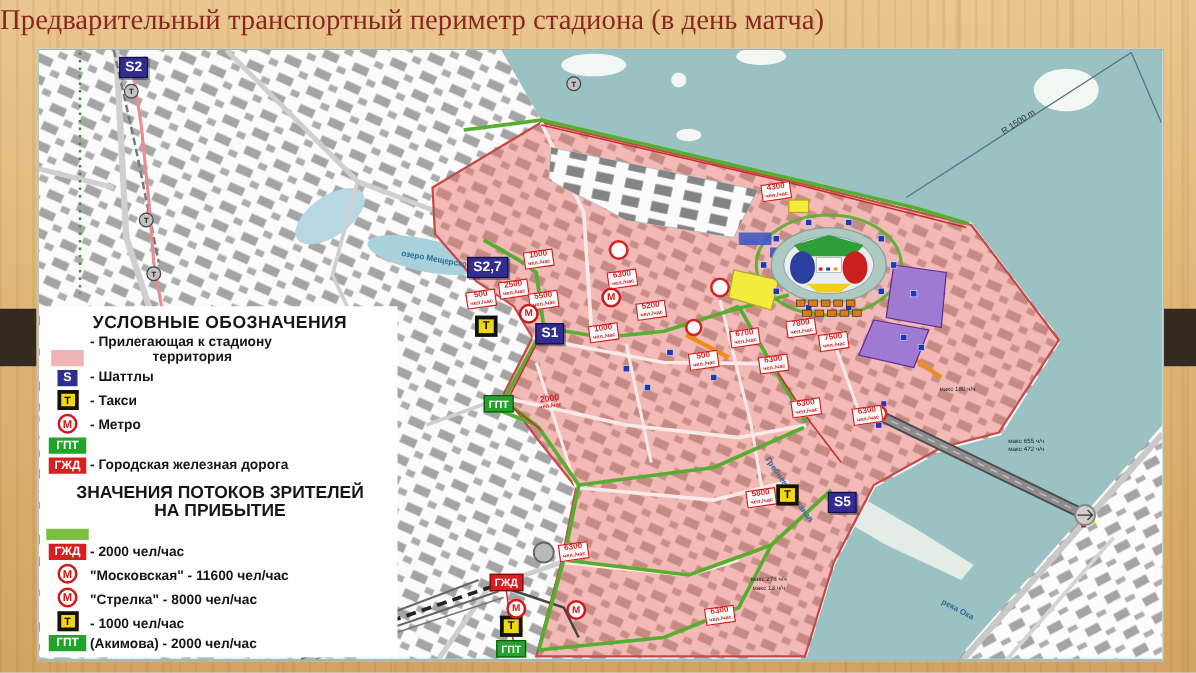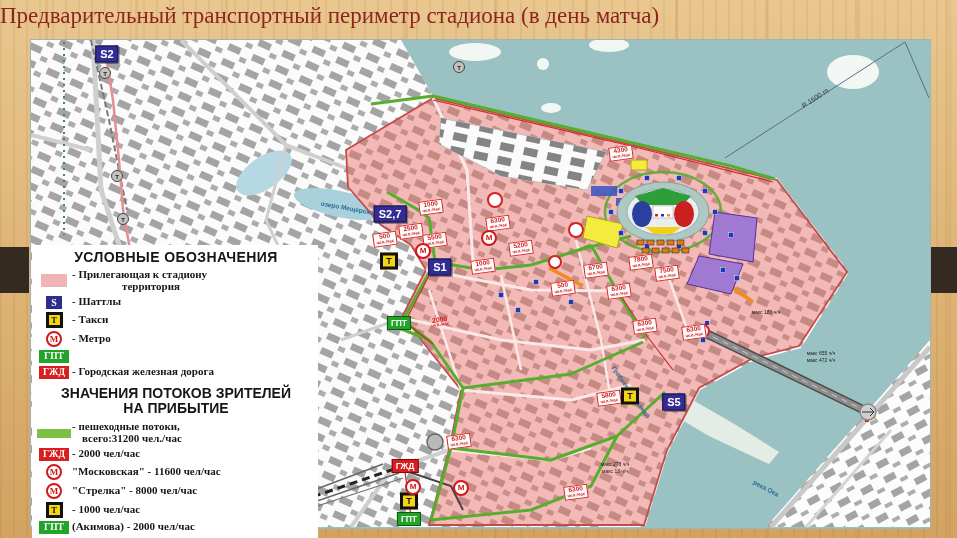--- a/index.html
+++ b/index.html
@@ -43,21 +43,21 @@
   
   .an{position:absolute;font-size:6px;font-weight:bold;color:#222;white-space:nowrap;z-index:3;}
   .an.water-label{color:#2a6d99;font-size:6.5px;}
   .an.radius{color:#333;font-size:7px;font-weight:normal;}
   .an.tiny{font-size:5px;font-weight:normal;}
   
   .legend{position:absolute;left:32px;top:245px;width:280px;background:#fff;
     color:#161616;padding:2px 2px 3px 4px;z-index:10;}
   .lg-title{font-size:14px;font-weight:bold;text-align:center;letter-spacing:.4px;margin:2px 0 3px;}
   .flows-title{font-size:14px;font-weight:bold;text-align:center;margin:7px 0 3px;line-height:1.12;}
-  .l-row{display:flex;align-items:center;margin:2px 0;font-family:Liberation Serif, serif;}
+  .l-row{display:flex;align-items:flex-end;margin:2px 0;}
   .l-ico{width:36px;flex:0 0 36px;display:flex;justify-content:center;padding-top:1px;}
   .l-lab{font-size:11px;font-weight:bold;line-height:1.12;}
   .l-lab2{display:block;}
   .bdg{display:inline-flex;align-items:center;justify-content:center;font-weight:bold;}
   .bdg-area{width:26px;height:13px;background:#f0b4b4;}
   .bdg-flow{width:34px;height:9px;background:#7cc143;margin-top:2px;}
   .bdg-shuttle{width:16px;height:13px;background:#2d2d90;color:#fff;font-size:10px;}
   .bdg-taxi{width:11px;height:10px;background:#f2d513;color:#111;font-size:8.5px;border:3px solid #111;}
   .bdg-metro{width:12px;height:12px;border:2px solid #d01818;border-radius:50%;color:#d01818;font-size:9px;background:#fff;}
   .bdg-gpt{min-width:26px;height:13px;background:#22a32a;color:#fff;font-size:9.5px;padding:0 2px;}
@@ -377,21 +377,20 @@
     </div>
   <div class="flows-title">
     <span>ЗНАЧЕНИЯ ПОТОКОВ ЗРИТЕЛЕЙ</span><br>
     <span>НА ПРИБЫТИЕ</span>
   </div>
   <div id="flow-items">
       <div class="l-row">
         <span class="l-ico">
           <span class="bdg bdg-flow"></span>
         </span>
-        <div class="l-lab"><span>- пешеходные потоки,</span><span class="l-lab2" style="margin-left: 10px;">всего:31200 чел./час</span></div>
       </div>
       <div class="l-row">
         <span class="l-ico">
           <span class="bdg bdg-gzd">ГЖД</span>
         </span>
         <div class="l-lab"><span>- 2000 чел/час</span></div>
       </div>
       <div class="l-row">
         <span class="l-ico">
           <span class="bdg bdg-metro">М</span>

